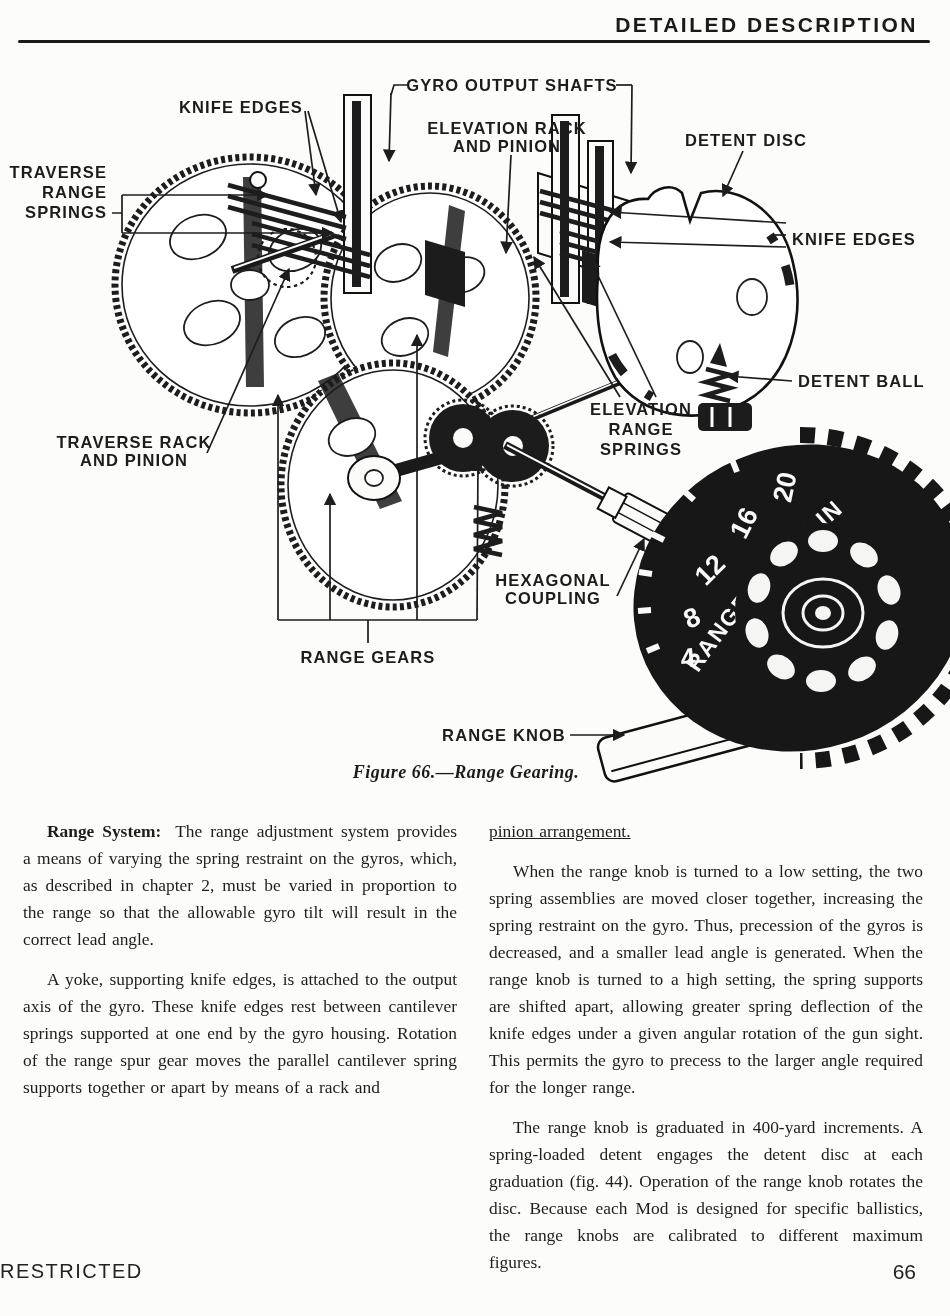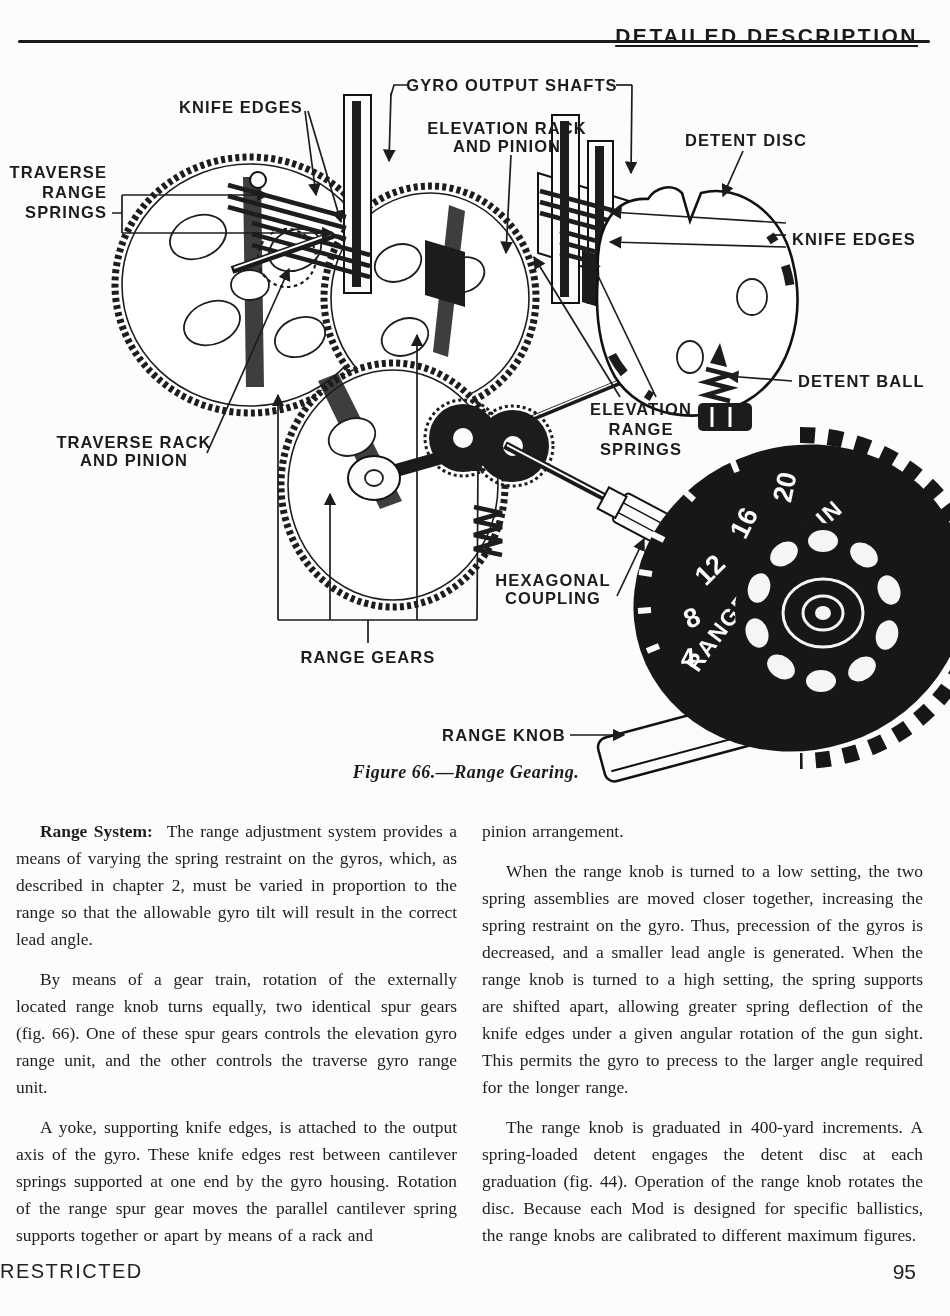--- a/index.html
+++ b/index.html
@@ -4,23 +4,23 @@
 <style>
   html,body{margin:0;padding:0;}
   body{
     width:950px;height:1316px;position:relative;
     background:#fcfcfa;color:#1c1c1c;
     font-family:"Liberation Serif",serif;
     overflow:hidden;
   }
   
   .hdr-title{
-    position:absolute;top:24px;right:32px;
+    position:absolute;top:13px;right:32px;
     font-family:"Liberation Sans",sans-serif;
-    font-size:21px;font-weight:700;letter-spacing:2.5px;color:#1a1a1a;text-decoration:underline;
+    font-size:21px;font-weight:700;letter-spacing:2.5px;color:#1a1a1a;
   }
   .hdr-rule{
     position:absolute;top:40px;left:18px;right:20px;height:3px;
     background:#1a1a1a;border-radius:2px;
   }
   
   .fig{position:absolute;top:45px;left:0;width:950px;height:750px;}
   .lbl{font-family:"Liberation Sans",sans-serif;font-size:16.5px;font-weight:600;
        letter-spacing:1.1px;fill:#1c1c1c;}
   .cap{font-family:"Liberation Serif",serif;font-size:18px;font-style:italic;
@@ -37,22 +37,22 @@
   .knobnum{font-family:"Liberation Sans",sans-serif;font-weight:700;font-size:27px;fill:#fafafa;}
   .dialtxt{font-family:"Liberation Sans",sans-serif;font-weight:700;font-size:23px;
            fill:#fafafa;letter-spacing:1.5px;}
   
   .article{
     position:absolute;top:818px;left:15px;width:908px;
     display:flex;gap:24px;
   }
   .col{width:442px;font-size:17.4px;line-height:27px;text-align:justify;
        word-spacing:1.5px;color:#1d1d1d;}
-  .col p{margin:0 0 13px 1px;text-indent:24px;}
-  .col p.noindent{text-indent:0;}
+  .col p{margin:0 0 13px 8px;text-indent:24px;}
+  .col p.noindent{text-indent:0;text-decoration:underline;}
   .lead{font-weight:700;margin-right:14px;}
   
   .ftr-class{
     position:absolute;top:1260px;left:0;width:925px;
     font-family:"Liberation Sans",sans-serif;font-size:20px;letter-spacing:1.5px;color:#222;
   }
   .ftr-page{
     position:absolute;top:1260px;right:34px;
     font-family:"Liberation Sans",sans-serif;font-size:21px;color:#222;
   }
@@ -291,24 +291,23 @@
     <text class="lbl" x="553" y="559" text-anchor="middle">COUPLING</text>
     <text class="lbl" x="368" y="618" text-anchor="middle">RANGE GEARS</text>
     <text class="lbl" x="504" y="696" text-anchor="middle">RANGE KNOB</text>
     <text class="cap" x="466" y="733" text-anchor="middle">Figure 66.—Range Gearing.</text>
   </g>
 </svg>
 
 <div class="article">
   <div class="col">
     <p><span class="lead">Range System:</span><span>The range adjustment system provides a means of varying the spring restraint on the gyros, which, as described in chapter 2, must be varied in proportion to the range so that the allowable gyro tilt will result in the correct lead angle.</span></p>
-    <p>By means of a gear train, rotation of the externally located range knob turns equally, two identical spur gears (fig. 66).  One of these spur gears controls the elevation gyro range unit, and the other controls the traverse gyro range unit.</p>
     <p>A yoke, supporting knife edges, is attached to the output axis of the gyro.  These knife edges rest between cantilever springs supported at one end by the gyro housing.  Rotation of the range spur gear moves the parallel cantilever spring supports together or apart by means of a rack and</p>
   </div>
   <div class="col">
     <p class="noindent">pinion arrangement.</p>
     <p>When the range knob is turned to a low setting, the two spring assemblies are moved closer together, increasing the spring restraint on the gyro.  Thus, precession of the gyros is decreased, and a smaller lead angle is generated.  When the range knob is turned to a high setting, the spring supports are shifted apart, allowing greater spring deflection of the knife edges under a given angular rotation of the gun sight.  This permits the gyro to precess to the larger angle required for the longer range.</p>
     <p>The range knob is graduated in 400-yard increments.  A spring-loaded detent engages the detent disc at each graduation (fig. 44).  Operation of the range knob rotates the disc.  Because each Mod is designed for specific ballistics, the range knobs are calibrated to different maximum figures.</p>
   </div>
 </div>
 
 <div class="ftr-class">RESTRICTED</div>
-<div class="ftr-page">95</div>
+<div class="ftr-page">66</div>
 
 </body></html>

